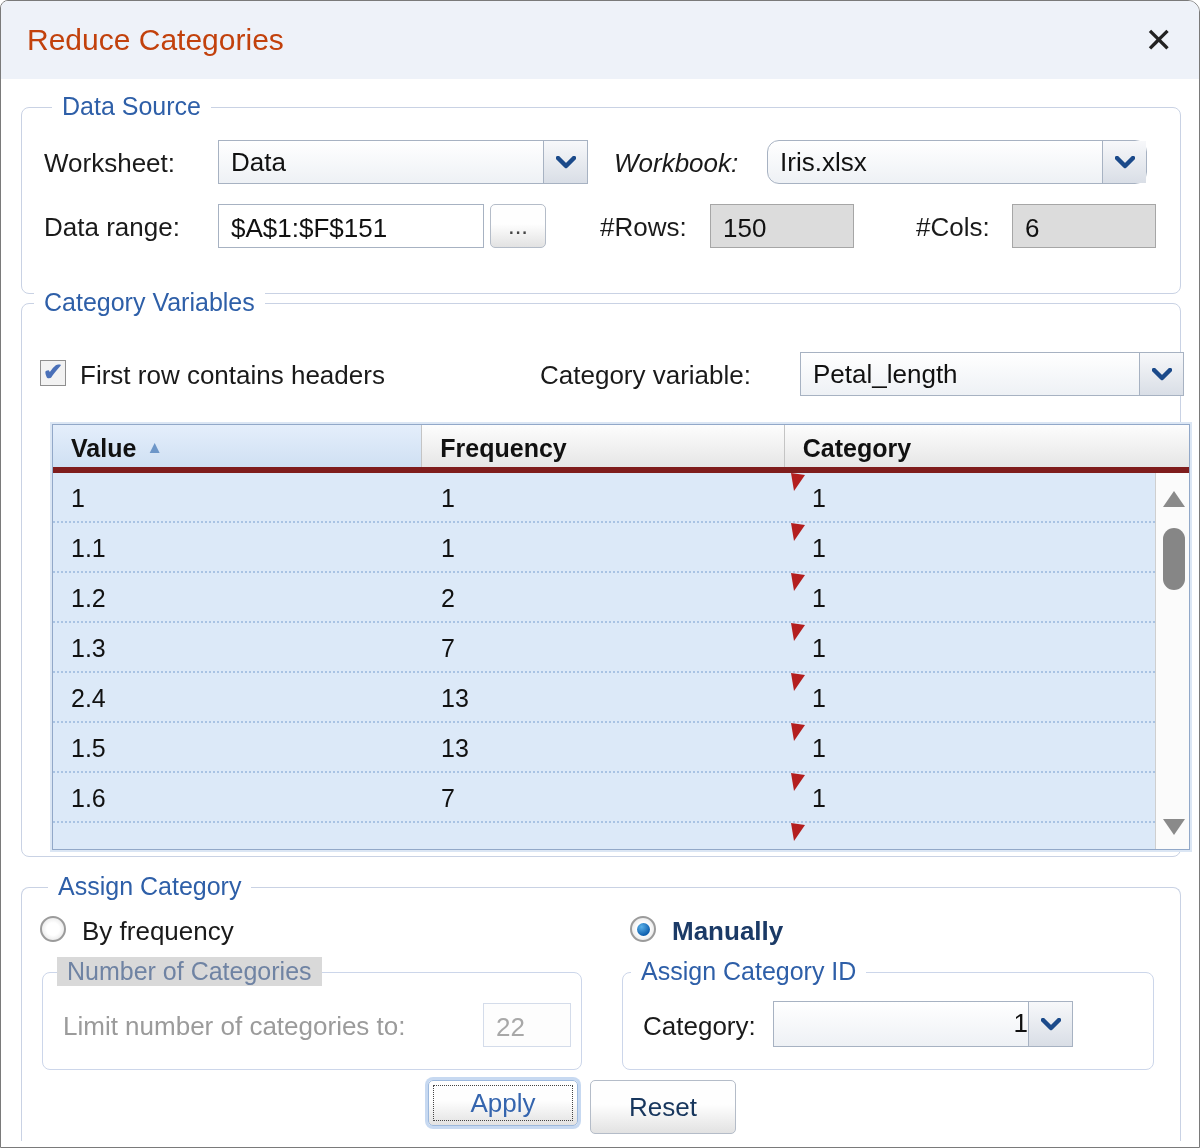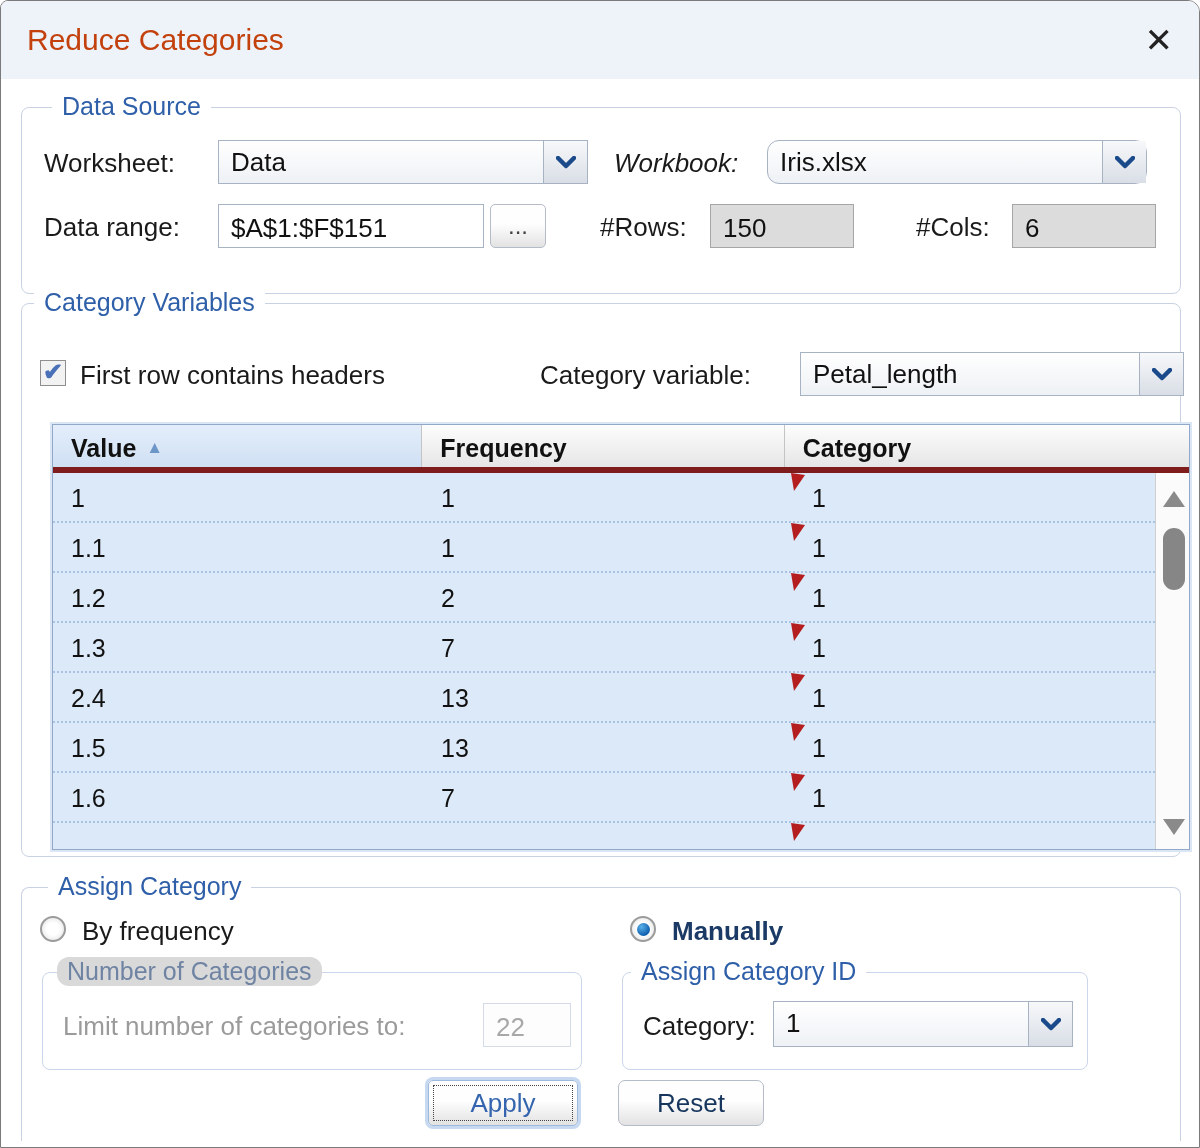--- a/index.html
+++ b/index.html
@@ -21,21 +21,21 @@
   .titlebar .close { font-size:34px; color:#222; line-height:1; cursor:pointer; font-weight:400; }
 
   
   .group {
     position:absolute; border:1px solid #c9d2e4; border-radius:8px; background:#fff;
   }
   .legend {
     position:absolute; top:-16px; left:26px; background:#fff; padding:0 10px;
     font-size:25px; color:#2e5fa8; white-space:nowrap;
   }
-  .legend.grey { background:#d9d9d9; color:#6f83a3;border-radius:12px; }
+  .legend.grey { background:#d9d9d9; color:#6f83a3; }
 
   .lbl { position:absolute; font-size:26px; color:#1a1a1a; white-space:nowrap; }
   .lbl.grey { color:#9b9b9b; }
 
   
   .combo {
     position:absolute; height:44px; border:1px solid #a7b2c2; background:linear-gradient(#ffffff,#eef1f5);
     display:flex; align-items:stretch;
   }
   .combo .val { flex:1; font-size:26px; padding:6px 0 0 12px; color:#111; overflow:hidden; white-space:nowrap; }
@@ -322,30 +322,30 @@
         <span class="dot"></span>
       </div>
     <span class="lbl" style="left:650px; top:28px; color:#1b3a66;font-weight:bold;">Manually</span>
 
     <div class="group" style="left:20px; top:84px; width:540px; height:98px; border-color:#ccd6ea;">
       <span class="legend grey" style="left:14px;">Number of Categories</span>
       <span class="lbl grey" style="left:20px; top:38px;">Limit number of categories to:</span>
       <input class="textinput faded" style="left: 440px; top: 30px; width: 88px;" disabled="" value="22">
     </div>
 
-    <div class="group" style="left:600px; top:84px; width:466px; height:98px; border-color:#ccd6ea;">
+    <div class="group" style="left:600px; top:84px; width:532px; height:98px; border-color:#ccd6ea;text-align:right;">
       <span class="legend" style="left:8px;">Assign Category ID</span>
       <span class="lbl" style="left:20px; top:38px;">Category:</span>
       <div class="combo" style="left:150px; top:28px; width:300px; height:46px;">
         <span class="val">1</span>
         <span class="arrow">
           <svg class="chev" viewBox="0 0 20 13">
               <path d="M2 2 L10 10 L18 2" fill="none" stroke="#1b4a8a" stroke-width="4.5" stroke-linecap="round" stroke-linejoin="round"></path>
             </svg>
         </span>
       </div>
     </div>
 
     <div class="btn focus" style="left:406px; top:192px; width:150px; height:46px;">Apply</div>
-    <div class="btn" style="left:596px; top:192px; width:146px; height:46px;border-radius:7px;">Reset</div>
+    <div class="btn" style="left:568px; top:192px; width:146px; height:54px;">Reset</div>
   </div>
 
 </div>
 
 </body></html>

